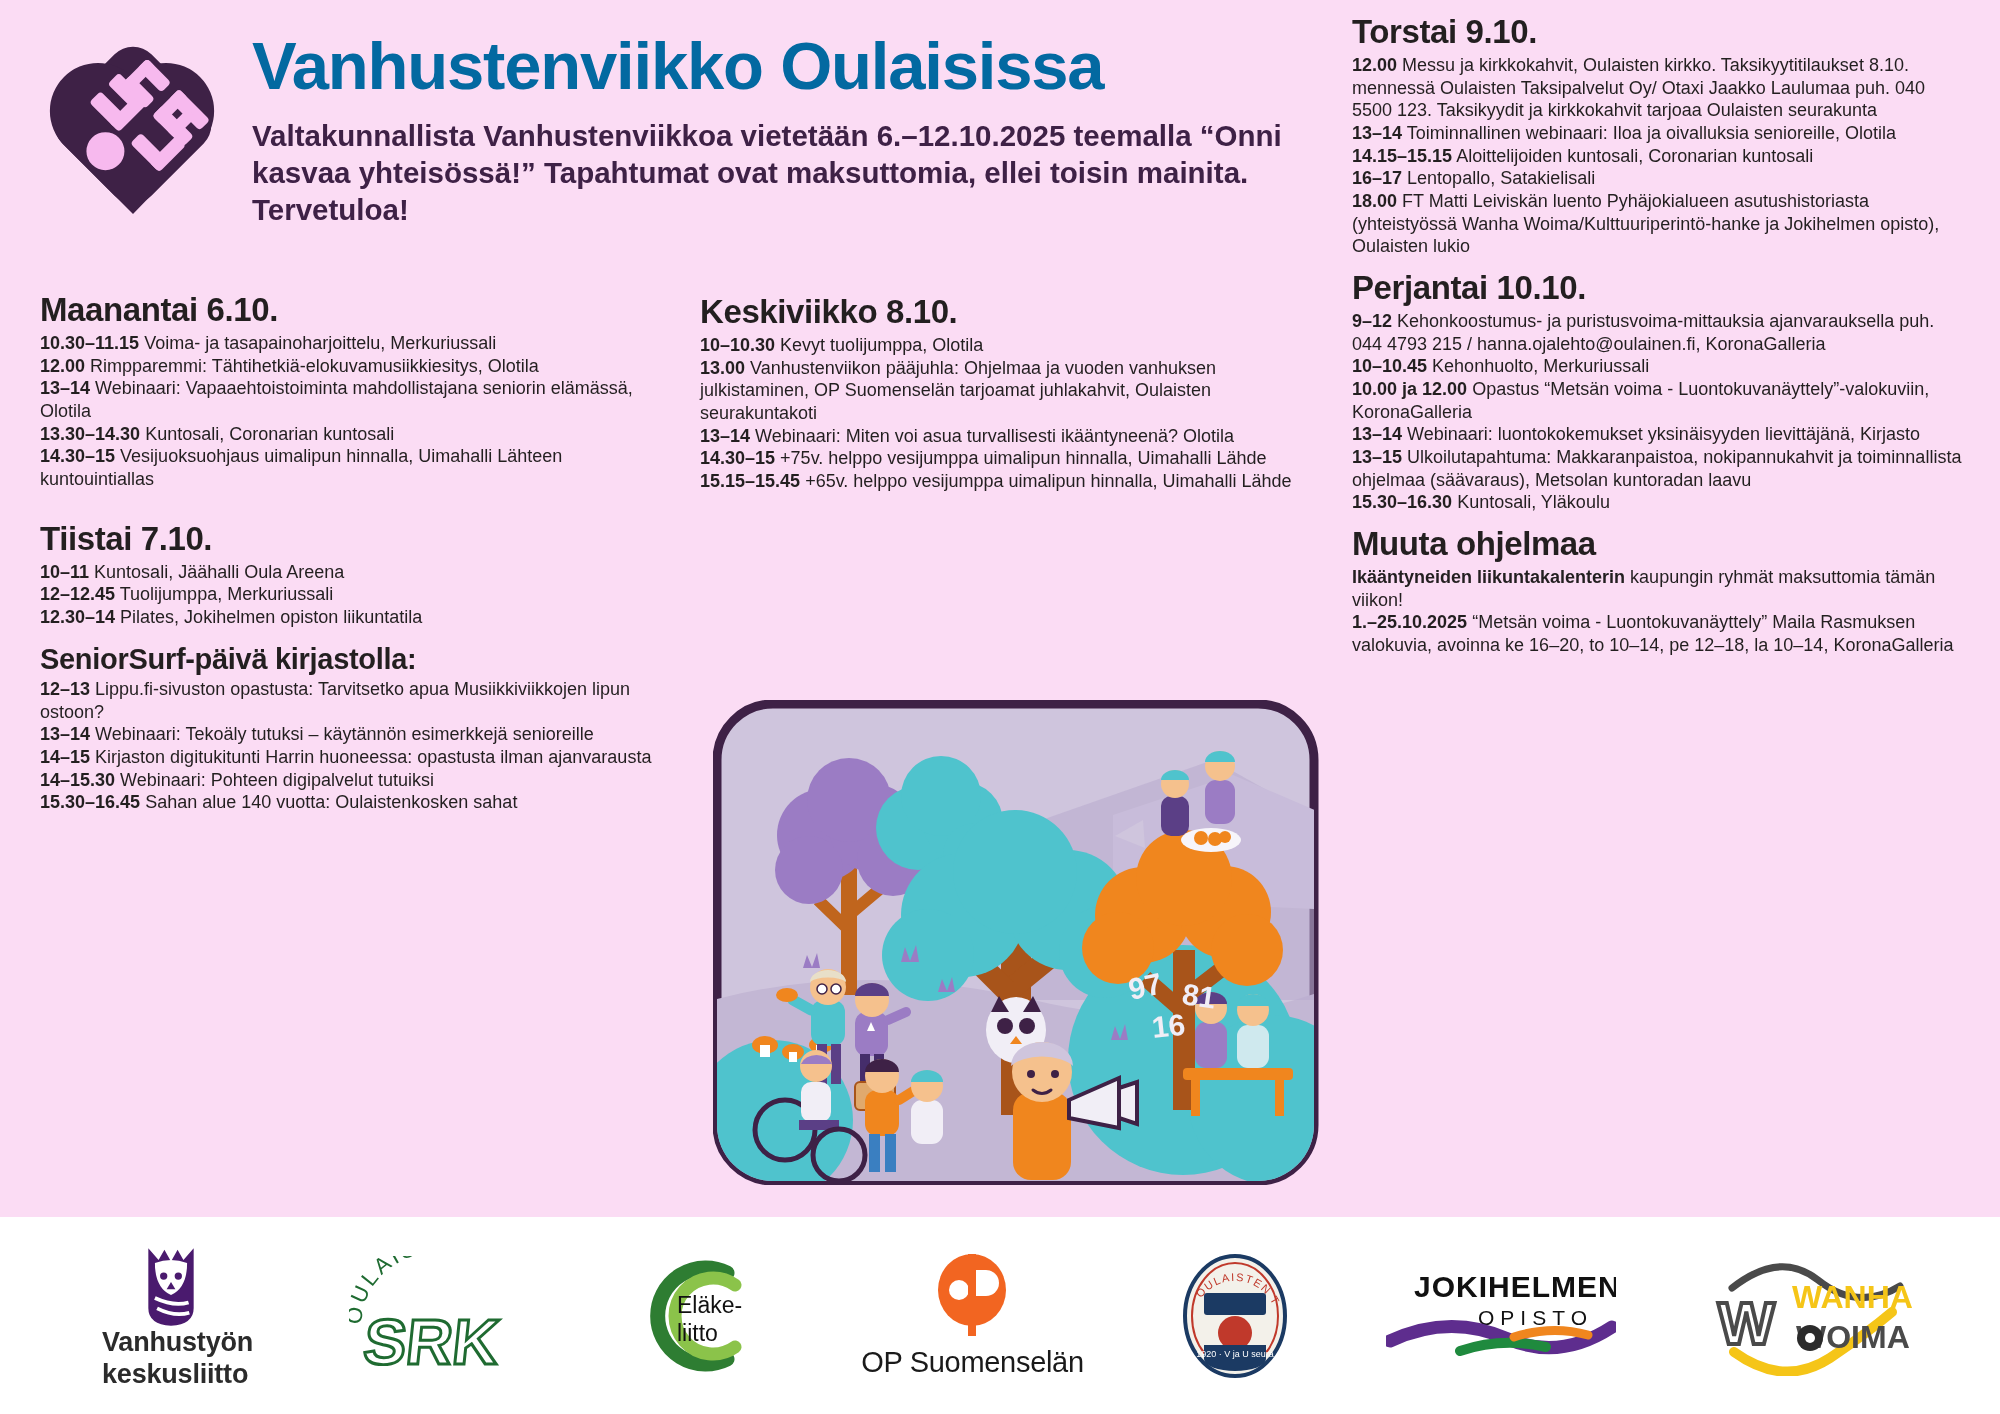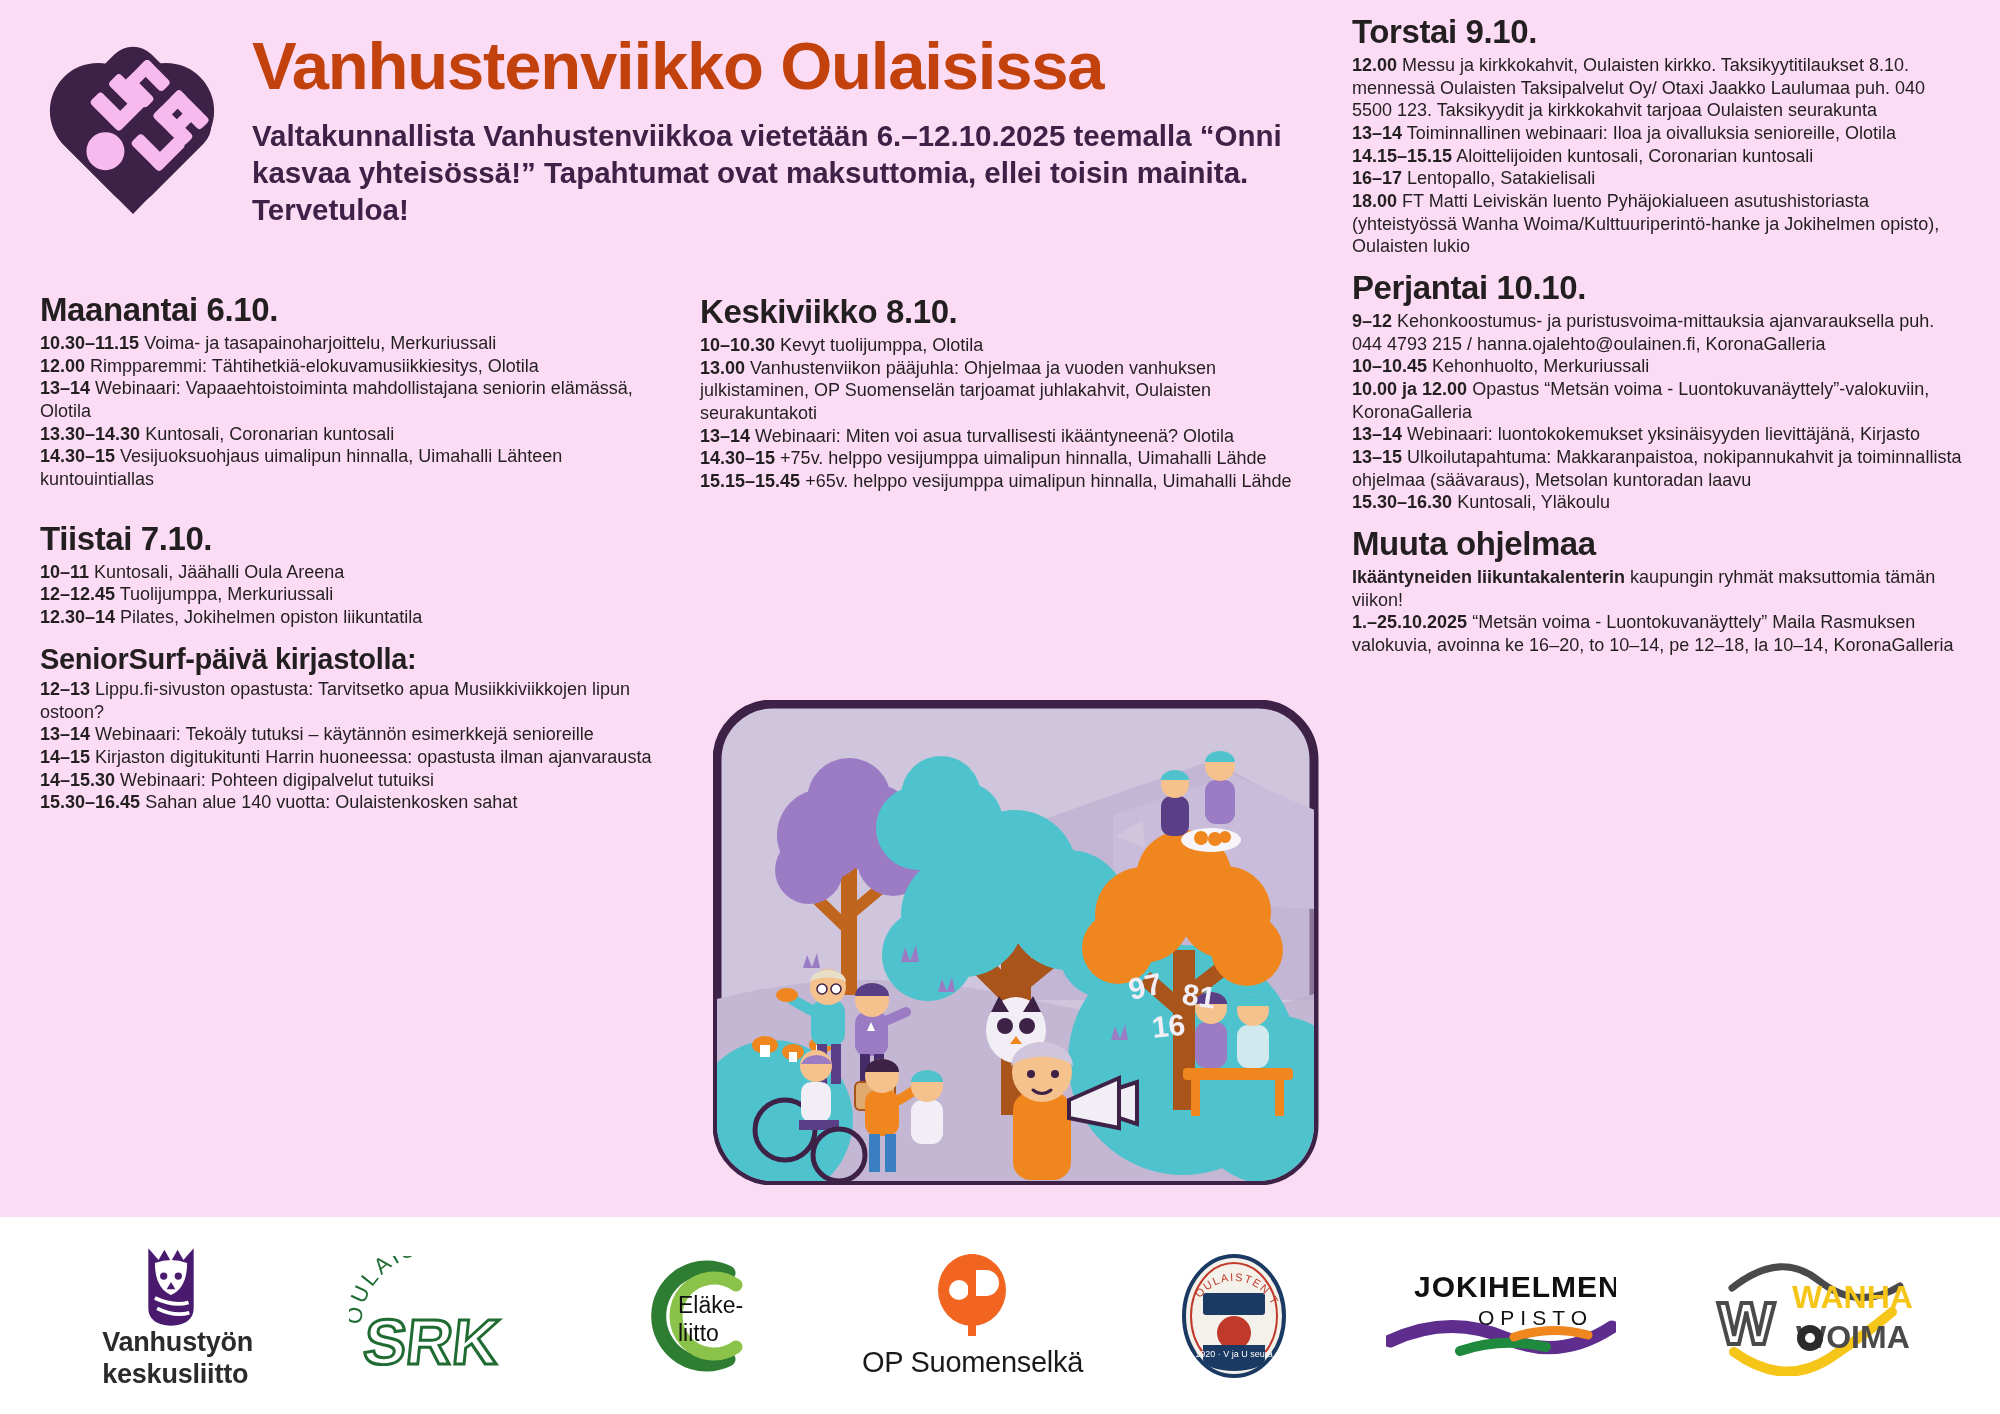--- a/index.html
+++ b/index.html
@@ -21,21 +21,21 @@
     width: 1290px; height: 230px;
     display: flex; align-items: flex-start; gap: 26px;
   }
   #logo-heart {
     width: 186px; height: 186px; flex: 0 0 186px;
     margin-top: 14px;
   }
   #title-block { padding-top: 14px; }
   #main-title {
     font-size: 67px; font-weight: 700; letter-spacing: -1.2px;
-    color: #c2410c; line-height: 1.0; white-space: nowrap;
+    color: #0369a1; line-height: 1.0; white-space: nowrap;
   }
   #subtitle {
     margin-top: 18px;
     font-size: 29.5px; font-weight: 700; color: #3e2146;
     line-height: 1.26; max-width: 1050px;
   }
 
   
   .col { position: absolute; }
   #col-left   { left: 40px;   top: 292px; width: 630px; }
@@ -402,21 +402,21 @@
       </svg>
     </div>
 
     <div class="logo-cell" style="flex-direction:column">
       <svg width="76" height="86" viewBox="0 0 76 86">
         <ellipse cx="38" cy="38" rx="34" ry="36" fill="#f26521"></ellipse>
         <circle cx="25" cy="38" r="10" fill="#ffffff"></circle>
         <path d="M42 18 h10 a13 13 0 0 1 0 26 h-10 Z" fill="#ffffff"></path>
         <rect x="34" y="2" width="8" height="82" fill="#f26521"></rect>
       </svg>
-      <div class="op-text" style="margin-top:8px">OP Suomenselkä</div>
+      <div class="op-text" style="margin-top:8px">OP Suomenselän</div>
     </div>
 
     <div class="logo-cell">
       <svg width="110" height="126" viewBox="0 0 110 126">
         <ellipse cx="55" cy="63" rx="50" ry="60" fill="#f3f1ea" stroke="#1b3a63" stroke-width="4"></ellipse>
         <ellipse cx="55" cy="63" rx="43" ry="53" fill="none" stroke="#c0392b" stroke-width="2"></ellipse>
         <path id="arcT" d="M18 50 A42 42 0 0 1 92 50" fill="none"></path>
         <text font-family="'Liberation Sans',sans-serif" font-size="11" fill="#c0392b" letter-spacing="1.5">
           <textPath href="#arcT" startOffset="6%">OULAISTEN TARU</textPath>
         </text>

